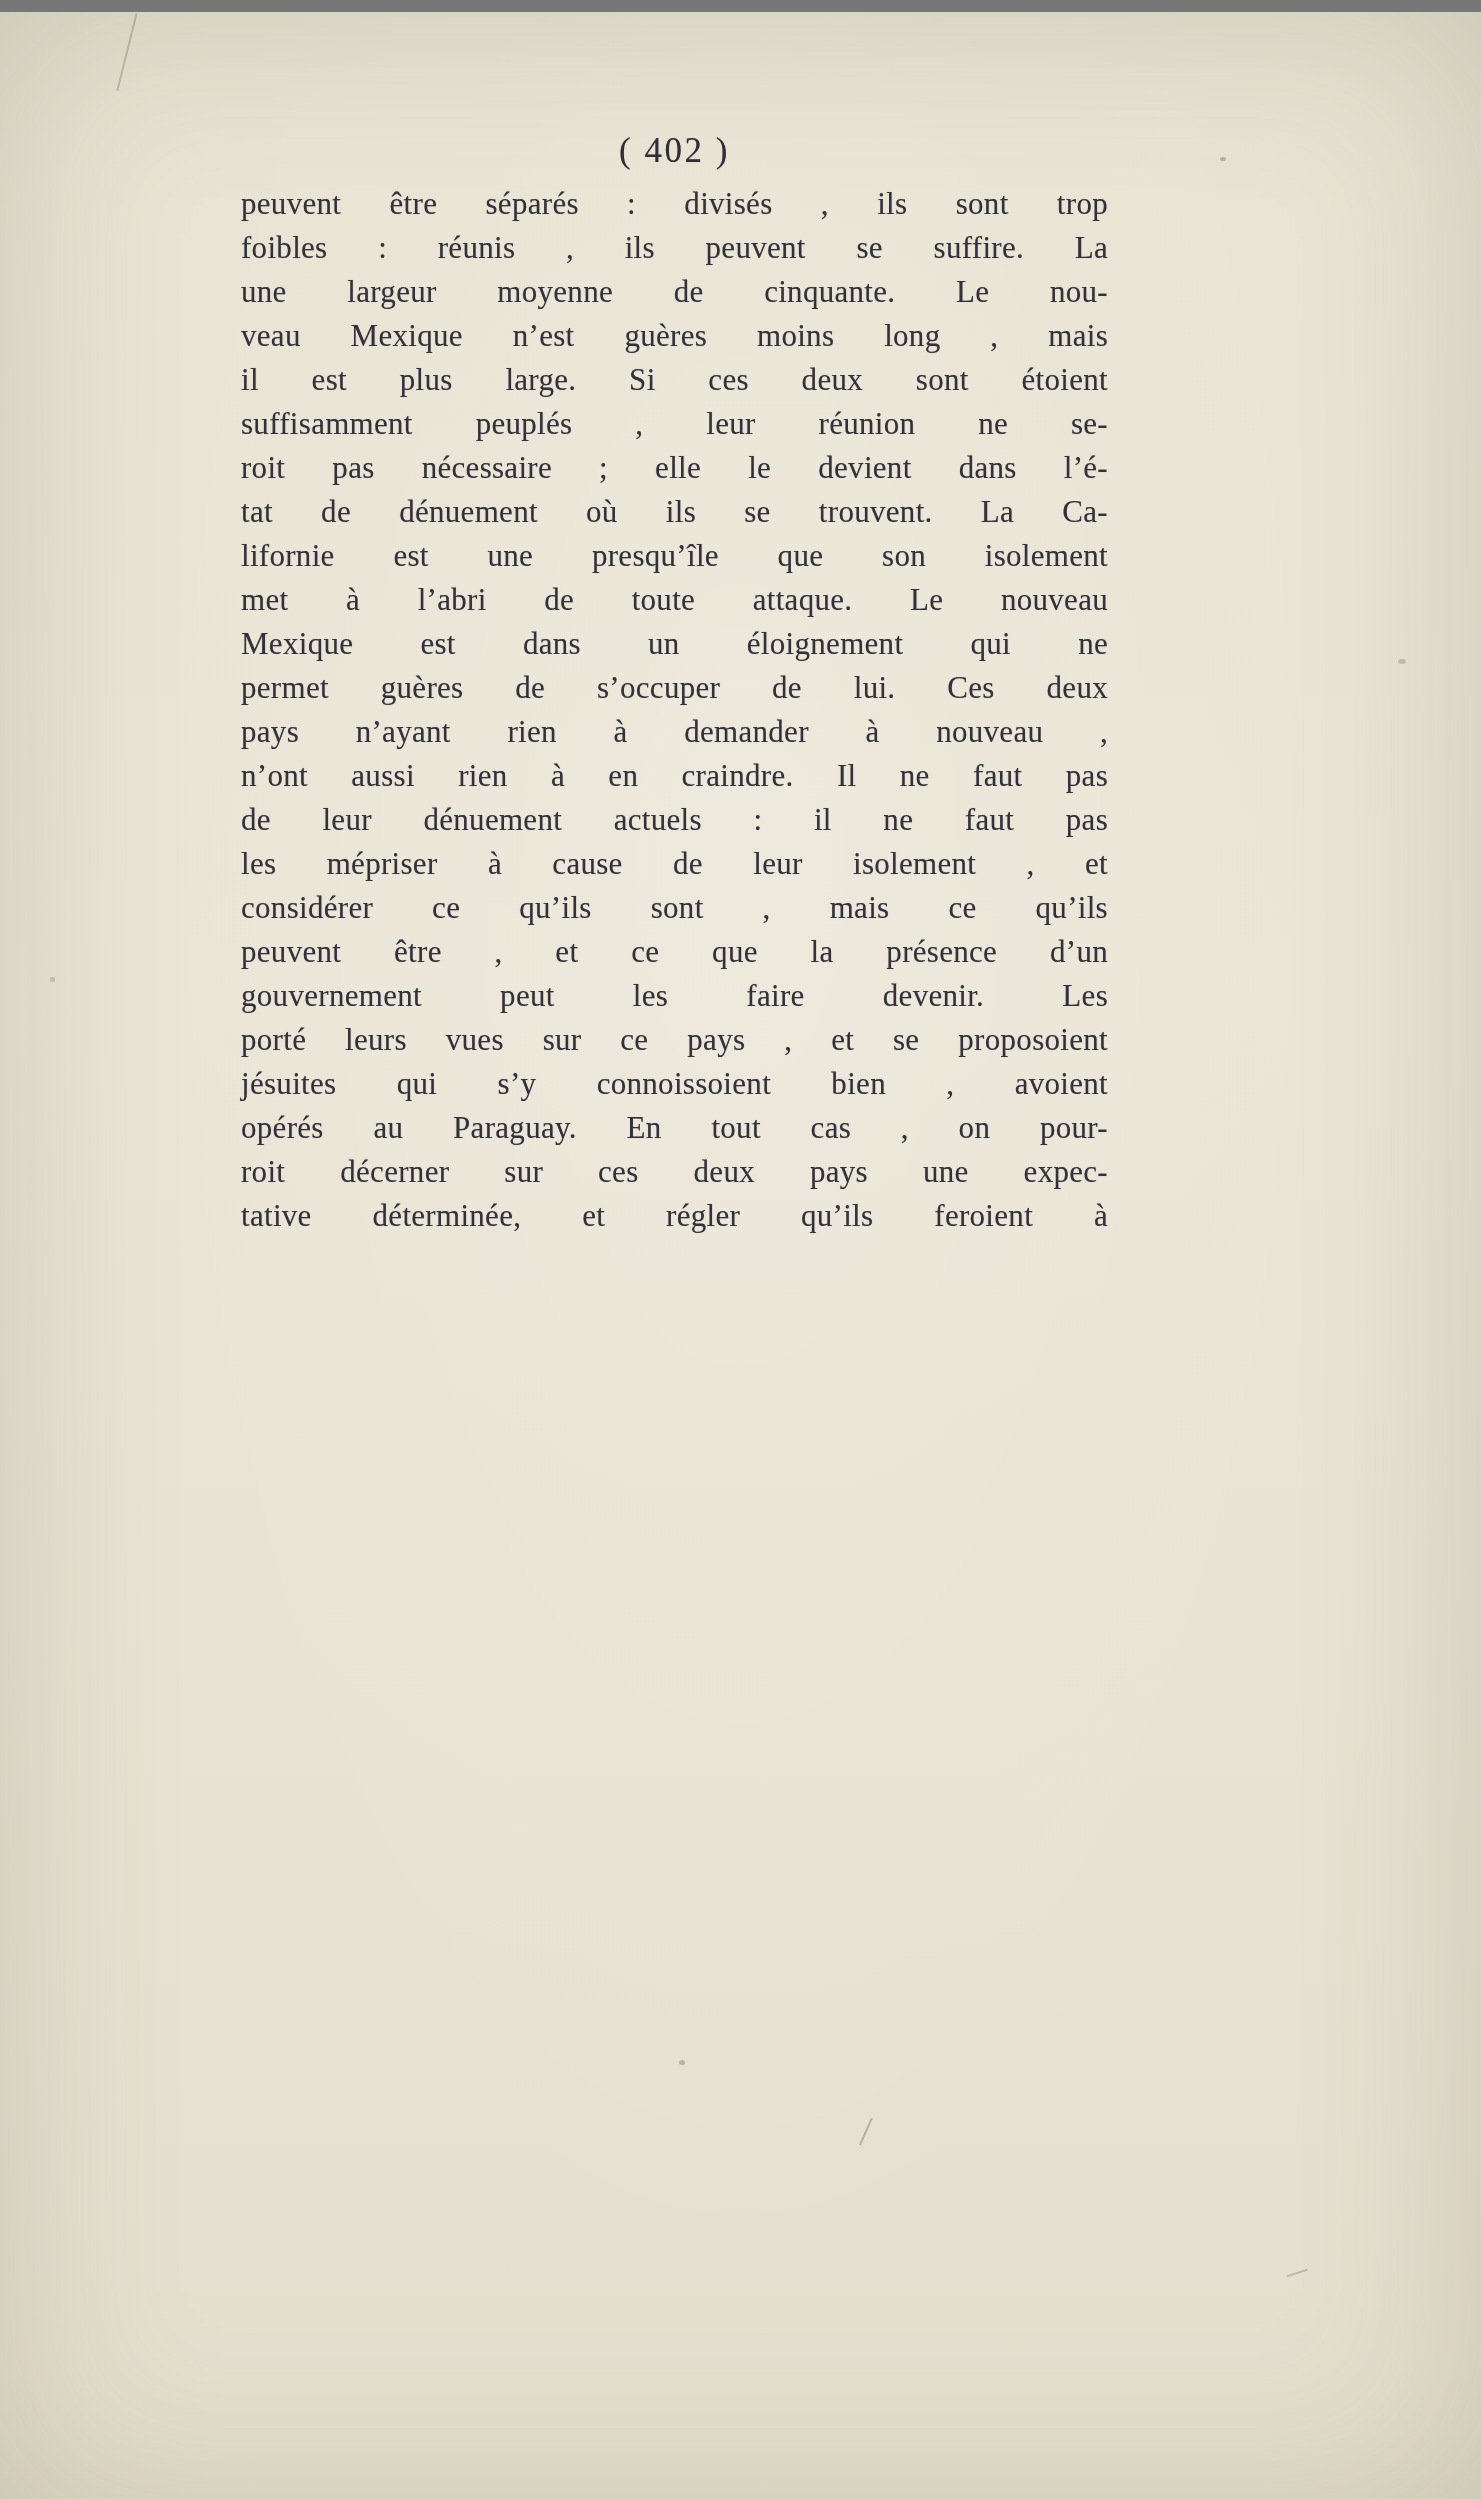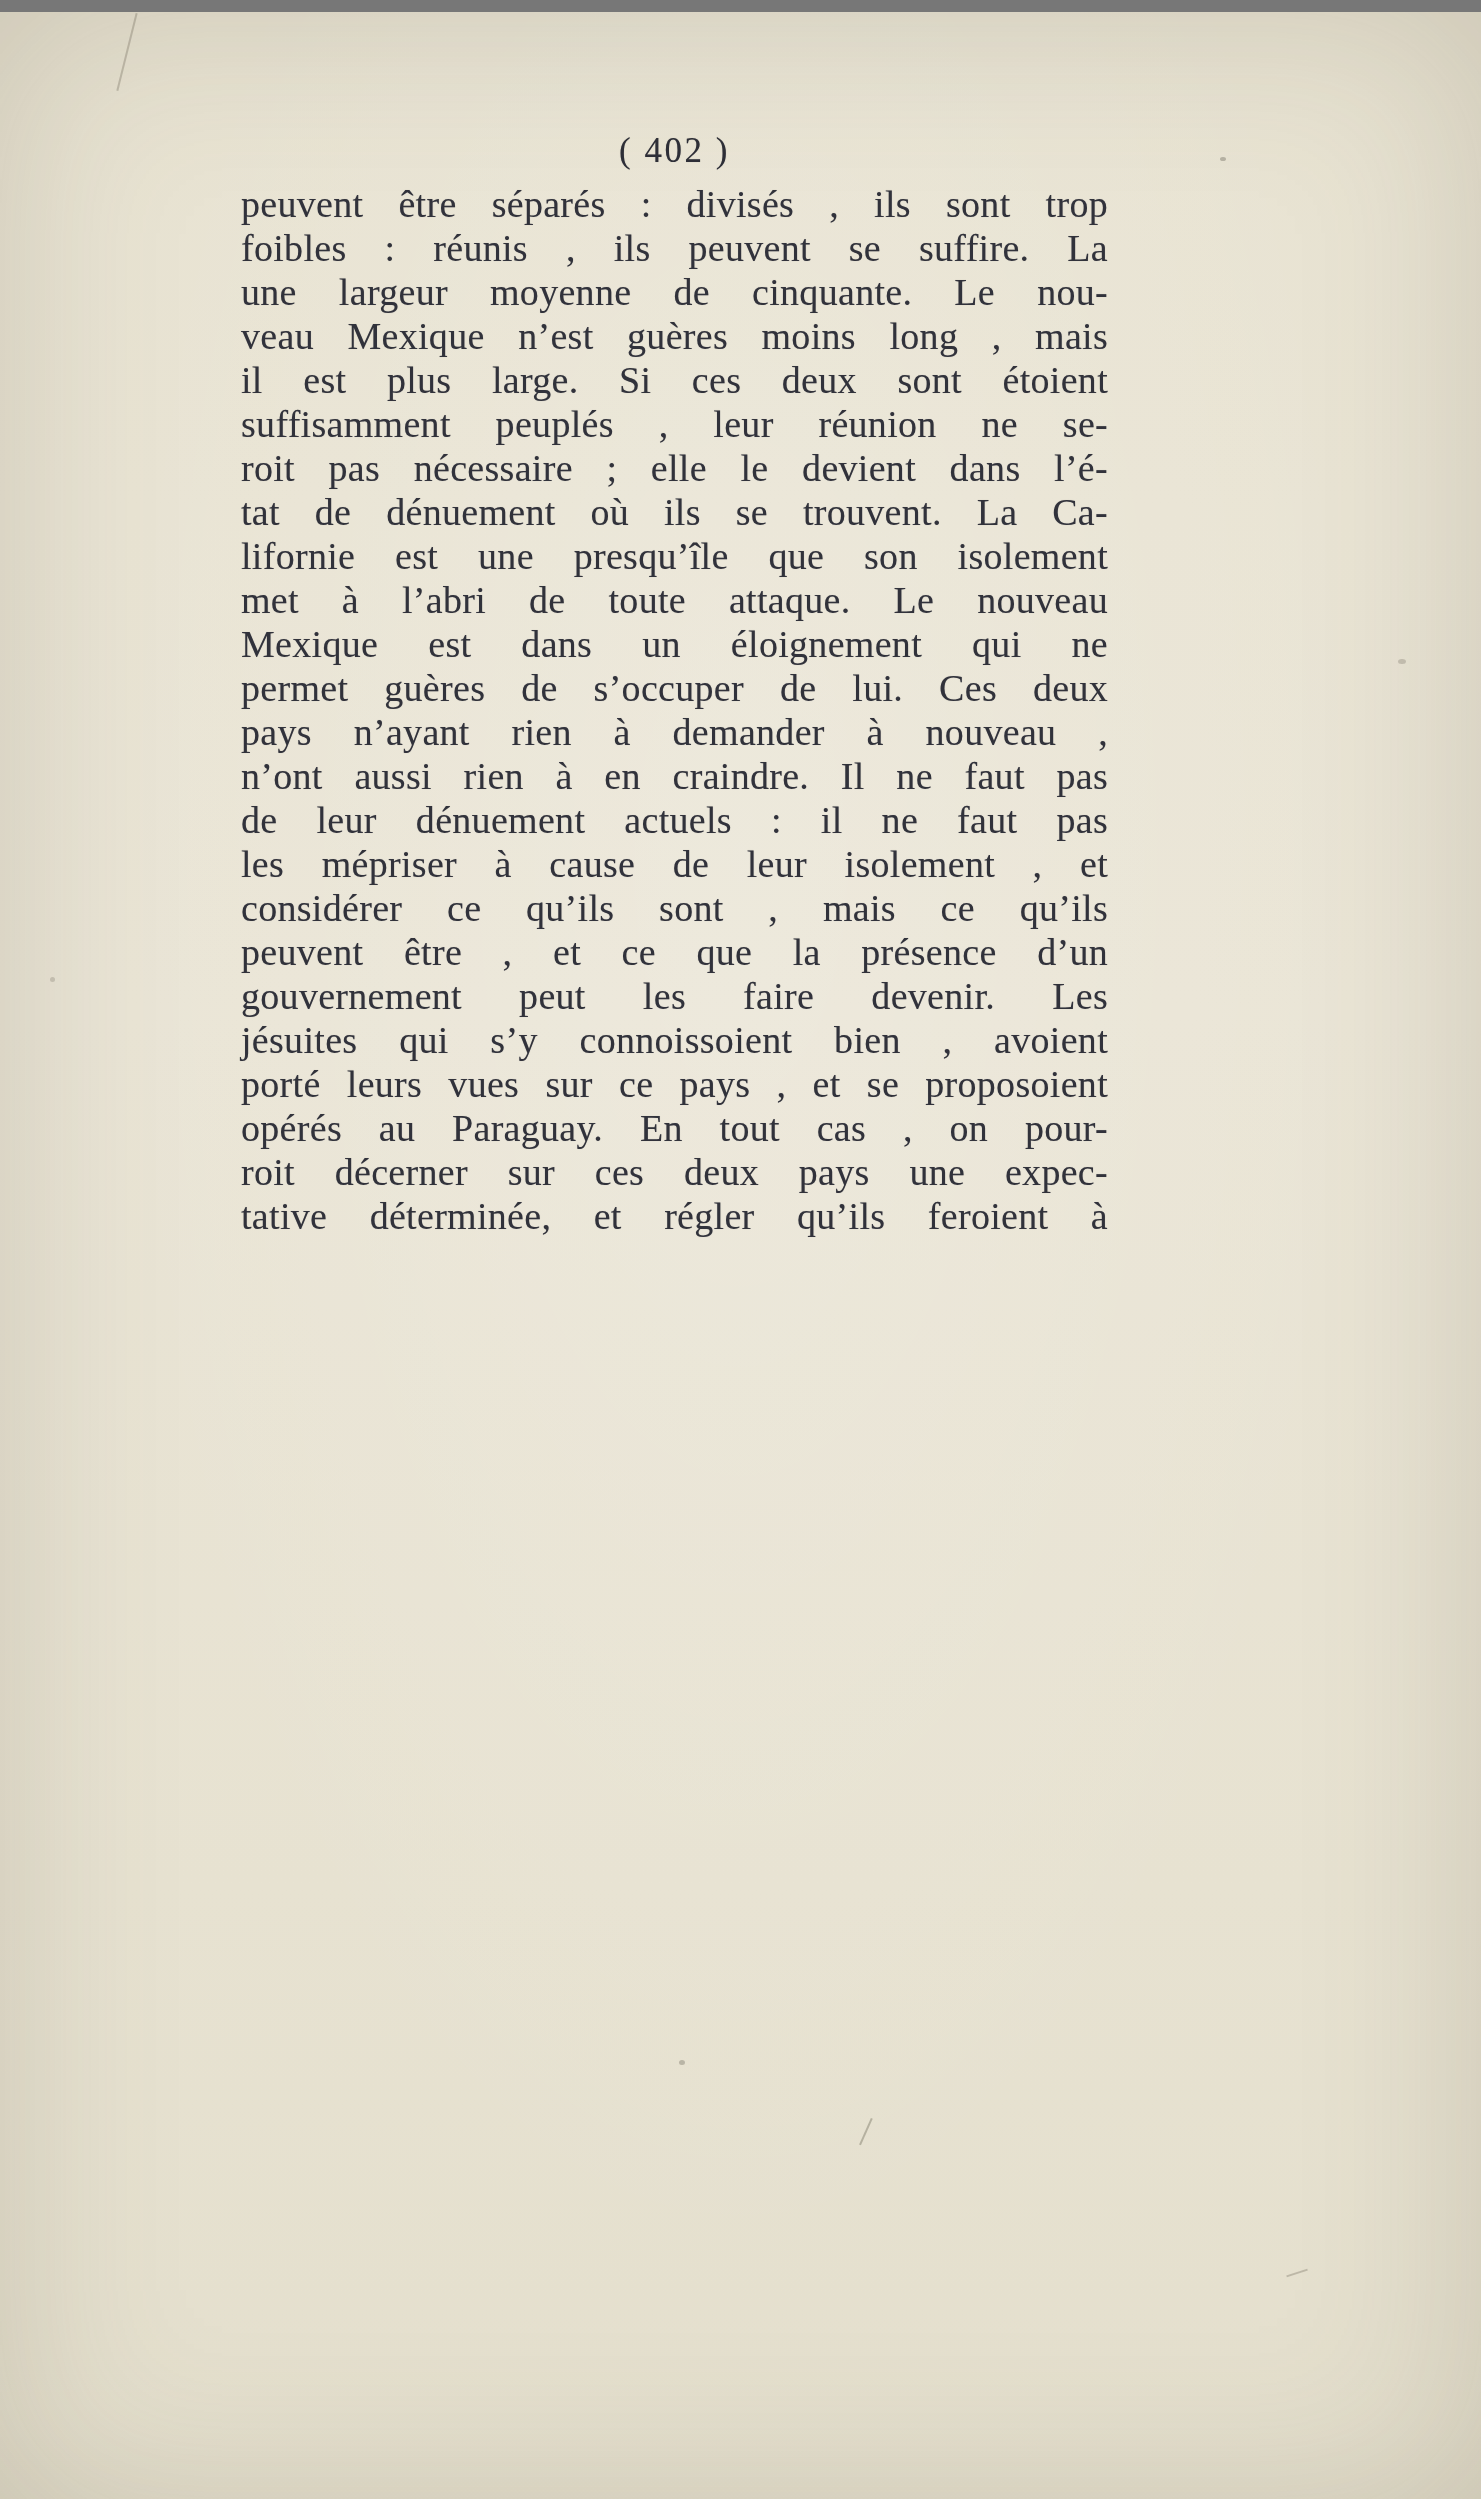--- a/index.html
+++ b/index.html
@@ -42,21 +42,21 @@
   }
 
   .text-block {
     position: absolute;
     top: 170px;
     left: 241px;
     width: 867px;
   }
 
   .line {
-    font-size: 38px;
+    font-size: 31px;
     line-height: 44px;
     letter-spacing: 0.3px;
     text-align: justify;
     text-align-last: justify;
     text-shadow: 0 0 0.8px rgba(49,50,59,0.30);
     white-space: normal;
   }
 
   
   .mark {
@@ -126,22 +126,22 @@
       <div class="line">met à l’abri de toute attaque. Le nouveau</div>
       <div class="line">Mexique est dans un éloignement qui ne</div>
       <div class="line">permet guères de s’occuper de lui. Ces deux</div>
       <div class="line">pays n’ayant rien à demander à nouveau ,</div>
       <div class="line">n’ont aussi rien à en craindre. Il ne faut pas</div>
       <div class="line">de leur dénuement actuels : il ne faut pas</div>
       <div class="line">les mépriser à cause de leur isolement , et</div>
       <div class="line">considérer ce qu’ils sont , mais ce qu’ils</div>
       <div class="line">peuvent être , et ce que la présence d’un</div>
       <div class="line">gouvernement peut les faire devenir. Les</div>
+      <div class="line">porté leurs vues sur ce pays , et se proposoient</div>
       <div class="line">jésuites qui s’y connoissoient bien , avoient</div>
-      <div class="line">porté leurs vues sur ce pays , et se proposoient</div>
       <div class="line">opérés au Paraguay. En tout cas , on pour-</div>
       <div class="line">roit décerner sur ces deux pays une expec-</div>
       <div class="line">tative déterminée, et régler qu’ils feroient à</div>
     </div>
 
   <div class="mark hairline-top-left"></div>
   <div class="mark dot-top-right"></div>
   <div class="mark dot-right-mid"></div>
   <div class="mark dot-left-mid"></div>
   <div class="mark slash-bottom"></div>

